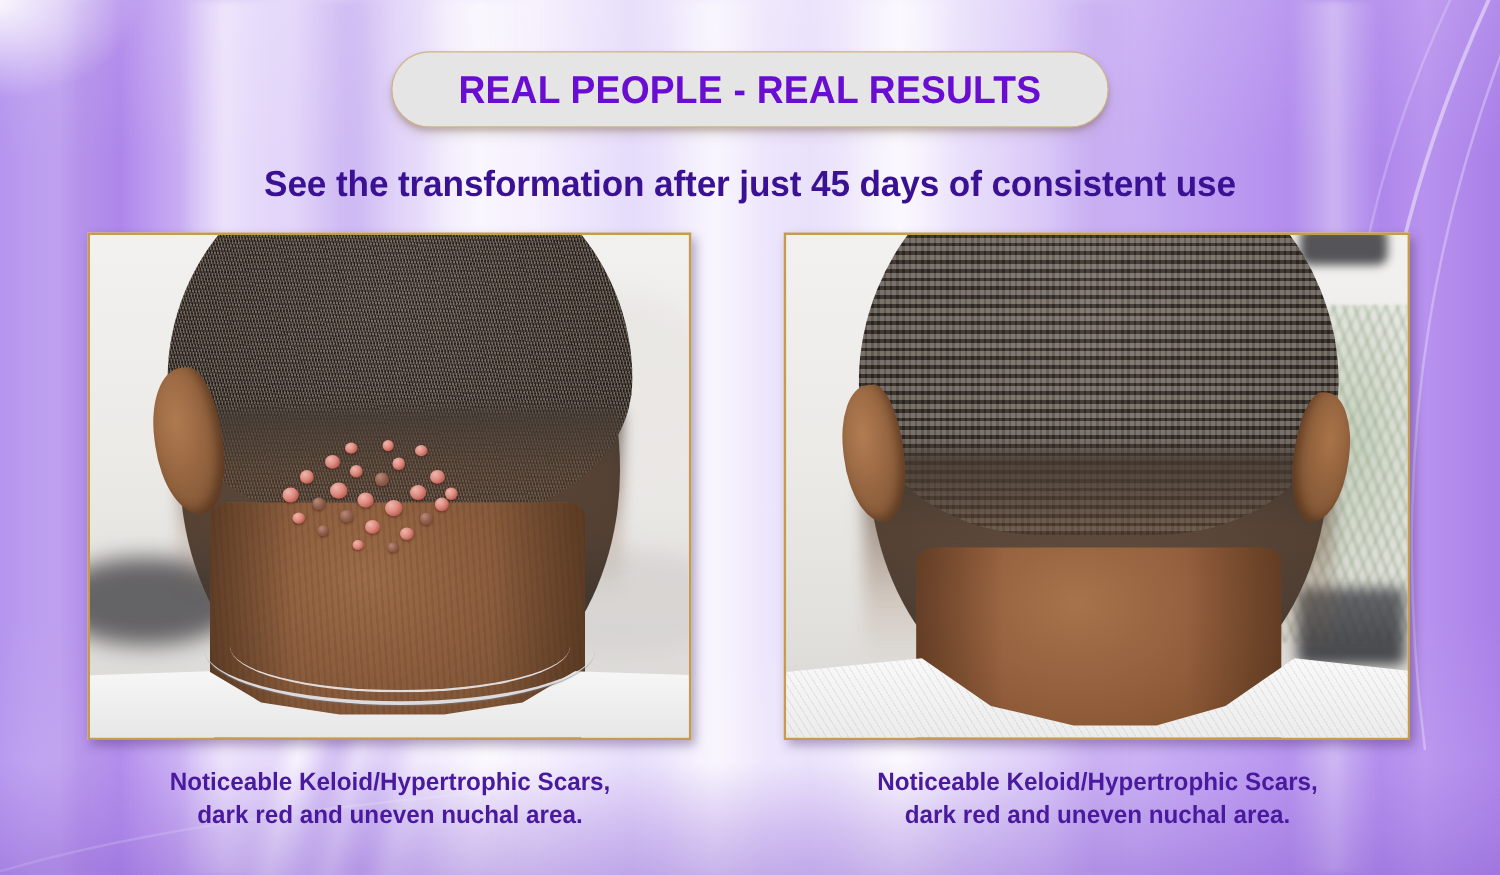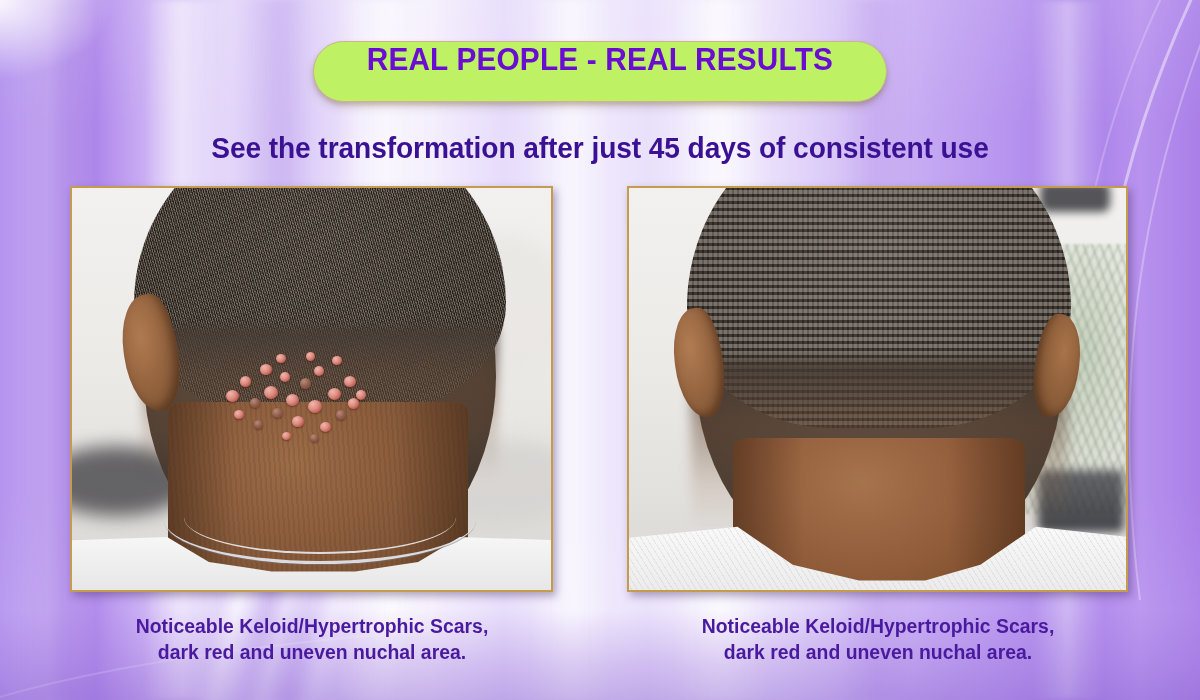--- a/index.html
+++ b/index.html
@@ -83,25 +83,25 @@
     background:linear-gradient(180deg, rgba(169,128,232,0.00) 0%, rgba(146,102,216,0.30) 60%, rgba(132,88,206,0.42) 100%);
   }
   .bg-corner-white {
     top:-30px; left:-40px; width:170px; height:120px; right:auto; bottom:auto;
     background:radial-gradient(ellipse at 20% 25%, rgba(255,255,255,0.95) 0%, rgba(255,255,255,0.0) 62%);
   }
 
   
   #title-pill {
     position:absolute; left:313px; top:41px; width:574px; height:61px;
-    background:#bef264;
+    background:#e5e5e5;
     border:1.5px solid #cdb489;
     border-radius:34px;
     box-shadow:0 3px 4px rgba(120,90,60,.30), 0 6px 9px rgba(120,90,60,.16);
-    display:flex; align-items:flex-start; justify-content:center;
+    display:flex; align-items:center; justify-content:center;
   }
   #title-text {
     font-size:31px;
     font-weight:800;
     letter-spacing:.2px;
     color:#6a0dd2;
     font-stretch:condensed;
     transform:scaleX(.96);
     white-space:nowrap;
   }

